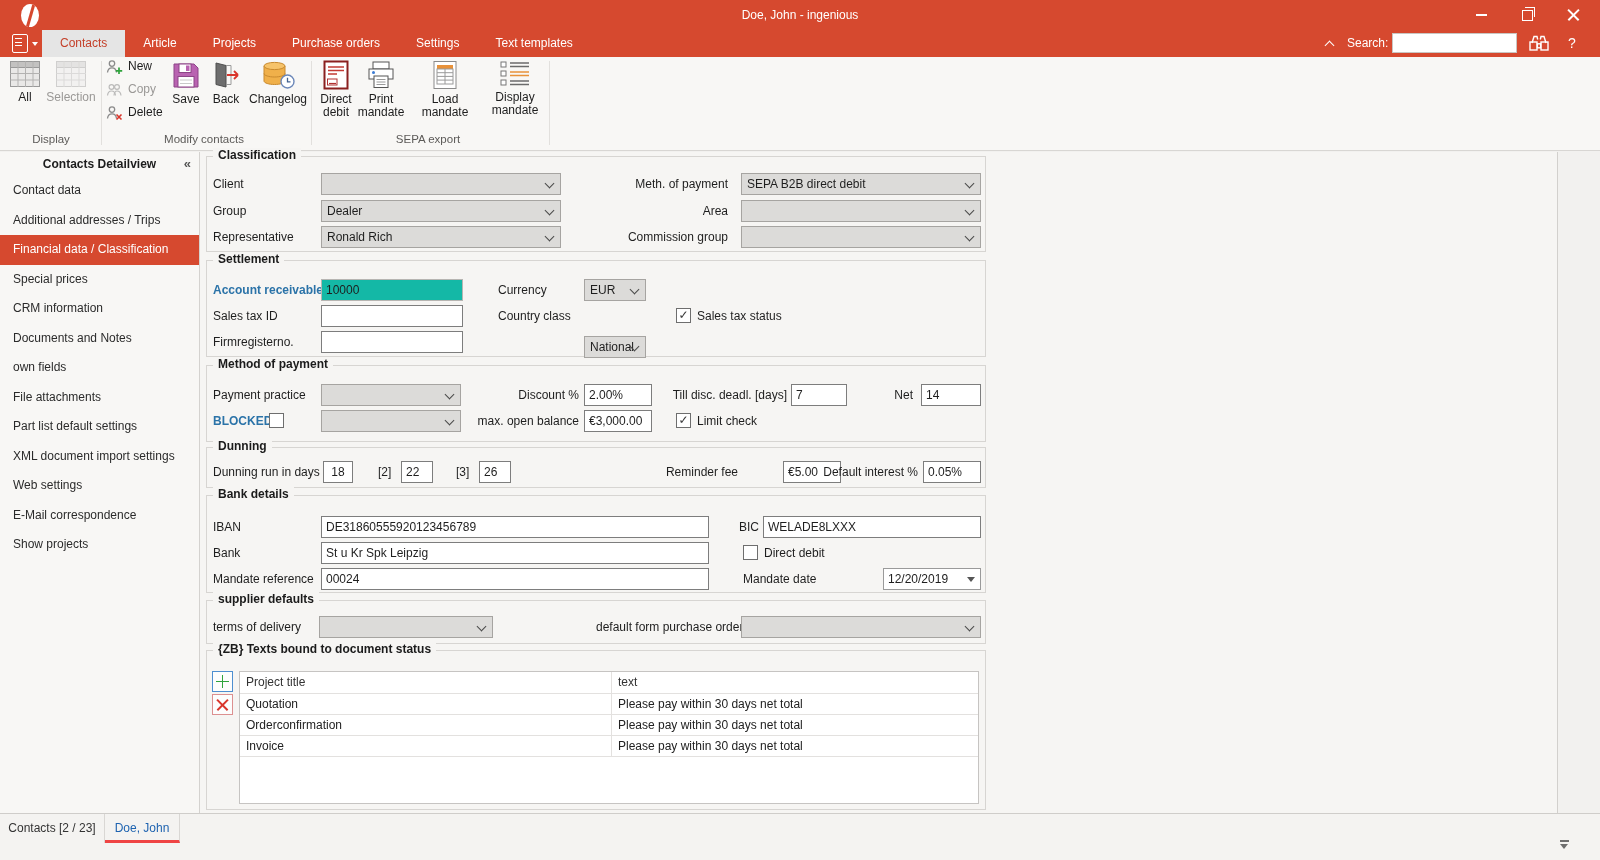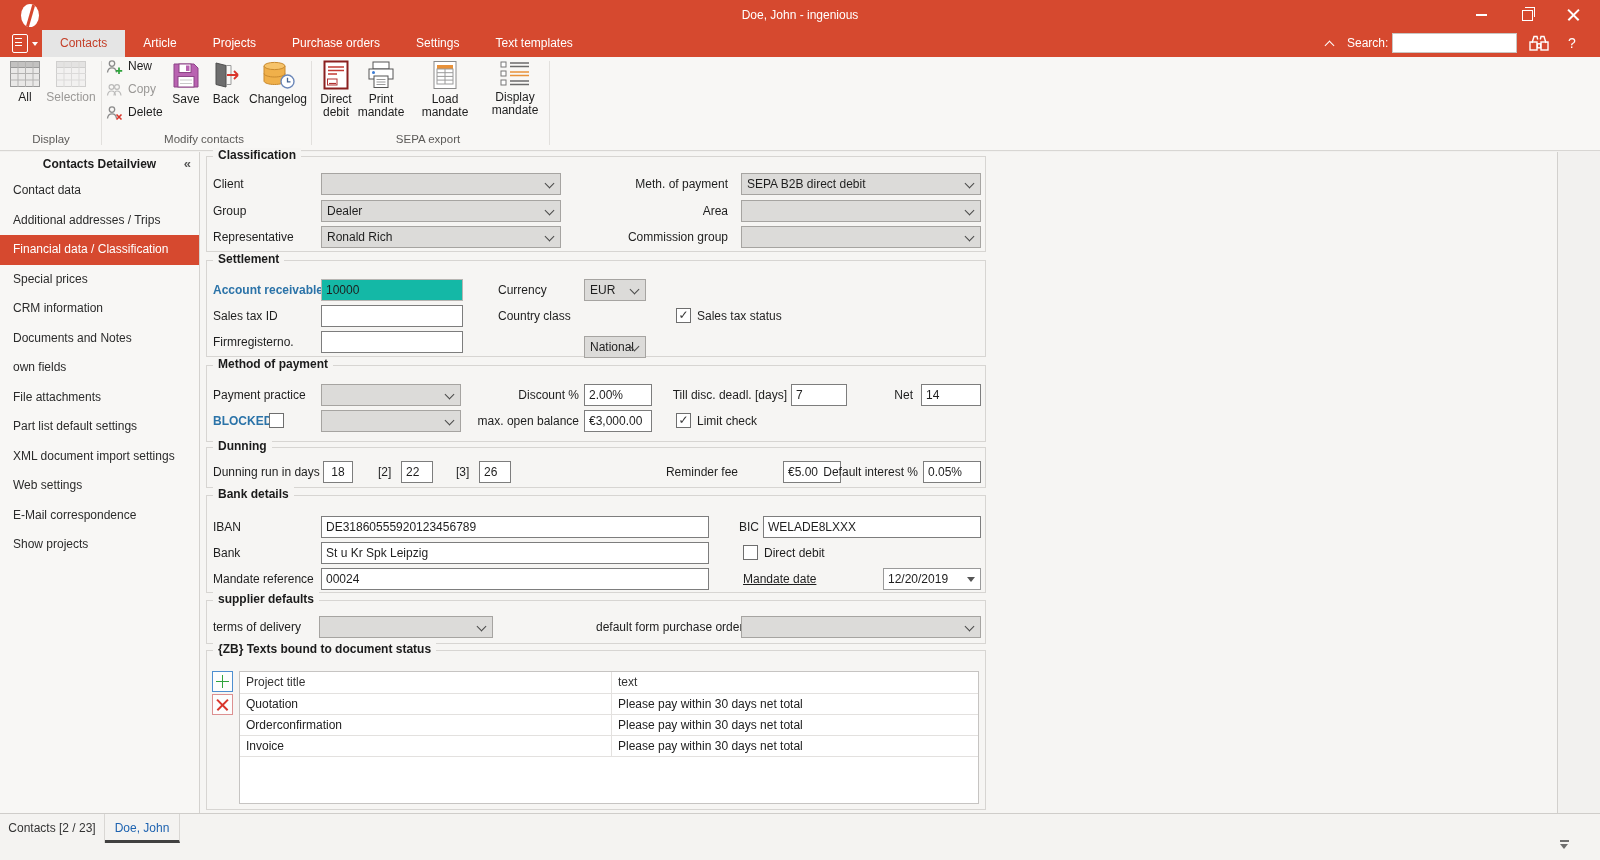--- a/index.html
+++ b/index.html
@@ -83,21 +83,21 @@
   .plus{position:relative;width:13px;height:13px;}
   .plus:before{content:"";position:absolute;left:0;top:5.7px;width:13px;height:1.7px;background:#2fa33c;}
   .plus:after{content:"";position:absolute;left:5.7px;top:0;width:1.7px;height:13px;background:#2fa33c;}
   .xmark{position:relative;width:13px;height:13px;}
   .xmark:before,.xmark:after{content:"";position:absolute;left:-1px;top:5.7px;width:15px;height:1.5px;background:#d9352b;}
   .xmark:before{transform:rotate(45deg);}  .xmark:after{transform:rotate(-45deg);}
 
   
   .footer{position:absolute;left:0;top:813px;width:1600px;height:47px;background:#f4f3f1;border-top:1px solid #cfcdca;box-sizing:border-box;}
   .ftab{position:absolute;top:0;height:29px;line-height:29px;text-align:center;font-size:12px;color:#333;border-right:1px solid #d9d7d4;box-sizing:border-box;cursor:default;}
-  .ftab.active{color:#1e63b0;border-bottom:3px solid #404040;}
+  .ftab.active{color:#1e63b0;border-bottom:3px solid #ef4444;}
   .fdrop{position:absolute;left:1558px;top:26px;width:14px;height:12px;cursor:default;}
   .fdrop .bar{position:absolute;left:2px;top:0;width:9px;height:1.6px;background:#6e6e6e;}
   .fdrop .tri{position:absolute;left:2px;top:4px;width:0;height:0;border-left:4.5px solid transparent;border-right:4.5px solid transparent;border-top:5.5px solid #6e6e6e;}
 </style>
 </head>
 <body>
 
 <div id="app">
 
   <div class="titlebar">
@@ -362,21 +362,21 @@
       <span class="lbl" style="left:6px;top:20px;">IBAN</span>
       <input class="tb" style="left: 114px; top: 20px; width: 388px;" value="DE31860555920123456789">
       <span class="lbl r" style="left:524px;top:20px;width:28px;">BIC</span>
       <input class="tb" style="left: 556px; top: 20px; width: 218px;" value="WELADE8LXXX">
       <span class="lbl" style="left:6px;top:46px;">Bank</span>
       <input class="tb" style="left: 114px; top: 46px; width: 388px;" value="St u Kr Spk Leipzig">
       <span class="cb" style="left:536px;top:49px;"><span class="mark">✓</span></span>
       <span class="lbl" style="left:557px;top:46px;">Direct debit</span>
       <span class="lbl" style="left:6px;top:72px;">Mandate reference</span>
       <input class="tb" style="left: 114px; top: 72px; width: 388px;" value="00024">
-      <span class="lbl" style="left:536px;top:72px;text-decoration:underline;">Mandate date</span>
+      <span class="lbl" style="left:536px;top:72px;">Mandate date</span>
       <div class="datewrap" style="left:676px;top:72px;width:98px;height:22px;">
         <input class="tb date" style="left: 0px; top: 0px; width: 98px;" value="12/20/2019">
         <span class="darr"></span>
       </div>
     </div>
 
     <div class="groupbox" style="left:6px;top:448px;width:780px;height:44px;">
       <span class="legend">supplier defaults</span>
       <span class="lbl" style="left:6px;top:15px;">terms of delivery</span>
       <div class="combo" style="left:112px;top:15px;width:174px;"><span></span><span class="cchev"></span></div>

